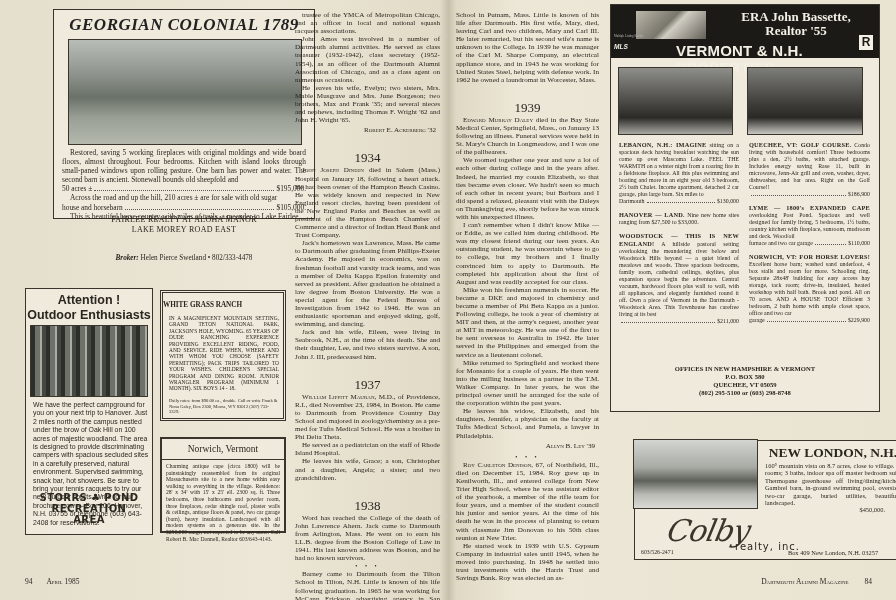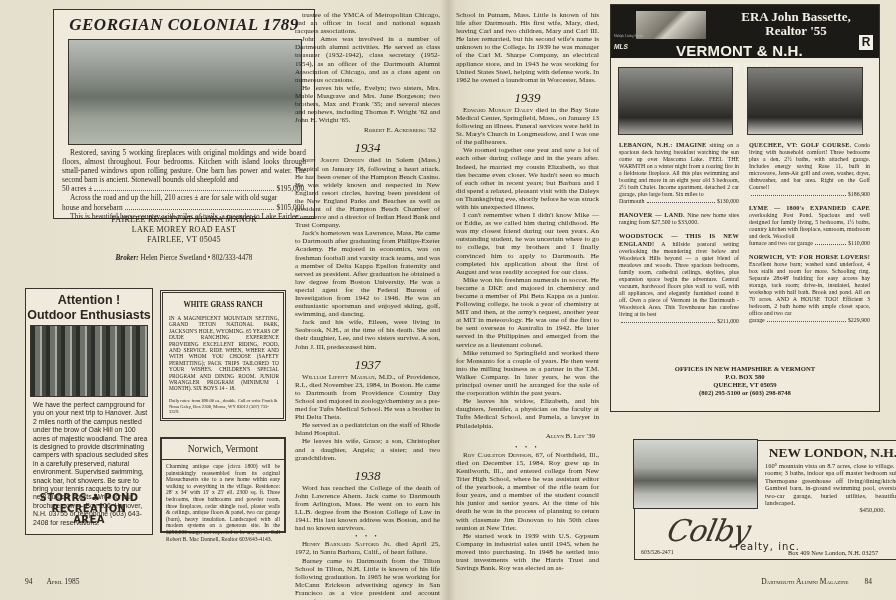--- a/index.html
+++ b/index.html
@@ -58,33 +58,33 @@
   .o-text {
     position: absolute; left: 7px; top: 112px; width: 116px;
     font-family: "Liberation Sans", sans-serif; font-size: 6.9px; line-height: 8.4px;
   }
   .o-logo {
     position: absolute; left: 0; top: 203px; width: 100%; text-align: center;
     font-family: "DejaVu Sans", sans-serif; font-weight: bold; font-size: 10px; line-height: 11px; letter-spacing: 0.4px;
   }
   
   #ranch-box { left: 160px; top: 290px; width: 126px; height: 131px; border: 3px double #3a352c; }
-  .r-title { position: absolute; top: 8px; width: 100%; text-align: center; font-weight: bold; font-size: 7.2px; }
+  .r-title { position: absolute; top: 8px; width: 100%; text-align: left; font-weight: bold; font-size: 7.2px; }
   .r-text { position: absolute; left: 6px; top: 22px; width: 110px; font-size: 5.4px; line-height: 6.4px; text-align: justify; text-transform: uppercase; }
   .r-small { position: absolute; left: 6px; top: 105px; width: 110px; font-size: 4.6px; line-height: 5.6px; }
   
   #norwich-box { left: 160px; top: 437px; width: 126px; height: 96px; border: 2.5px solid #3a352c; }
   .n-title { position: absolute; top: 0; left: 0; width: 100%; height: 21px; line-height: 21px; text-align: center; font-size: 9.5px; border-bottom: 1.5px solid #3a352c; }
   .n-text { position: absolute; left: 4px; top: 24px; width: 114px; font-size: 5.6px; line-height: 6.6px; text-align: justify; }
   .folio-left { position: absolute; left: 25px; top: 577px; font-size: 7.5px; }
   .folio-left span:last-child { margin-left: 12px; font-variant: small-caps; }
   
   .col { position: absolute; font-size: 7.1px; line-height: 8.1px; text-align: justify; }
   .col p { text-indent: 7px; }
-  .col .year { text-align: center; font-size: 13px; line-height: 15px; margin: 6px 0 1px; text-indent: 0; font-style: italic; }
+  .col .year { text-align: center; font-size: 13px; line-height: 15px; margin: 16px 0 1px; text-indent: 0; }
   .col .sig { text-align: right; font-variant: small-caps; text-indent: 0; margin: 2px 4px 3px 0; }
   .col .sep { text-align: center; text-indent: 0; font-size: 6px; letter-spacing: 3px; }
   .sc { font-variant: small-caps; }
   #col-a { left: 295px; top: 11px; width: 145px; }
   #col-b { left: 456px; top: 11px; width: 143px; }
   
   #era-box { left: 610px; top: 4px; width: 270px; height: 408px; }
   .era-head { position: absolute; left: 0; top: 0; width: 100%; height: 53px; background: #1b1a17; color: #f2efe4; }
   .era-art { position: absolute; left: 25px; top: 6px; width: 70px; height: 28px;
     background: linear-gradient(135deg, #d8d3c4 0%, #8a867b 45%, #f0ece1 55%, #6f6b61 100%); opacity: 0.85; }
@@ -137,21 +137,20 @@
     <div class="leader">
         <span>house and horsebarn</span>
         <span class="dots"></span>
         <span>$105,000.</span>
       </div>
     <p>This is beautiful horse country with miles of trails, a meander to Lake Fairlee.</p>
   </div>
   <div class="g-realty">
     <div>FAIRLEE REALTY AT ALOHA MANOR</div>
     <div>LAKE MOREY ROAD EAST</div>
-    <div>FAIRLEE, VT 05045</div>
   </div>
   <div class="g-broker">
     <em>Broker:</em>
     <span>Helen Pierce Swetland • 802/333-4478</span>
   </div>
 </div>
 
 <div class="box" id="outdoor-box">
   <div class="o-title">
     <div>Attention !</div>
@@ -191,21 +190,20 @@
     <p><span class="sc">John Joseph Dineen</span><span> died in Salem (Mass.) Hospital on January 18, following a heart attack. He had been owner of the Hampton Beach Casino. He was widely known and respected in New England resort circles, having been president of the New England Parks and Beaches as well as president of the Hampton Beach Chamber of Commerce and a director of Indian Head Bank and Trust Company.</span></p>
     <p>Jack's hometown was Lawrence, Mass. He came to Dartmouth after graduating from Phillips-Exeter Academy. He majored in economics, was on freshman football and varsity track teams, and was a member of Delta Kappa Epsilon fraternity and served as president. After graduation he obtained a law degree from Boston University. He was a special agent for the Federal Bureau of Investigation from 1942 to 1946. He was an enthusiastic sportsman and enjoyed skiing, golf, swimming, and dancing.</p>
     <p>Jack and his wife, Eileen, were living in Seabrook, N.H., at the time of his death. She and their daughter, Lee, and two sisters survive. A son, John J. III, predeceased him.</p>
     <p class="year">1937</p>
     <p><span class="sc">William Lippitt Mauran, M.D.</span><span>, of Providence, R.I., died November 23, 1984, in Boston. He came to Dartmouth from Providence Country Day School and majored in zoology/chemistry as a pre-med for Tufts Medical School. He was a brother in Phi Delta Theta.</span></p>
     <p>He served as a pediatrician on the staff of Rhode Island Hospital.</p>
     <p>He leaves his wife, Grace; a son, Christopher and a daughter, Angela; a sister; and two grandchildren.</p>
     <p class="year">1938</p>
     <p>Word has reached the College of the death of John Lawrence Ahern. Jack came to Dartmouth from Arlington, Mass. He went on to earn his LL.B. degree from the Boston College of Law in 1941. His last known address was Boston, and he had no known survivors.</p>
     <p class="sep">• • •</p>
-    <p><span class="sc">Henry Barnard Safford Jr.</span><span> died April 25, 1972, in Santa Barbara, Calif., of heart failure.</span></p>
     <p>Barney came to Dartmouth from the Tilton School in Tilton, N.H. Little is known of his life following graduation. In 1965 he was working for McCann Erickson advertising agency in San Francisco as a vice president and account supervisor.</p>
     <p>His wife, Katie, predeceased him. He is survived by three children.</p>
   </div>
 <div class="col" id="col-b">
     <p style="text-indent: 0px;">School in Putnam, Mass. Little is known of his life after Dartmouth. His first wife, Mary, died, leaving Carl and two children, Mary and Carl III. He later remarried, but his second wife's name is unknown to the College. In 1939 he was manager of the Carl M. Sharpe Company, an electrical appliance store, and in 1943 he was working for United States Steel, helping with defense work. In 1962 he owned a laundromat in Worcester, Mass.</p>
     <p class="year">1939</p>
     <p><span class="sc">Edward Murray Daley</span><span> died in the Bay State Medical Center, Springfield, Mass., on January 13 following an illness. Funeral services were held in St. Mary's Church in Longmeadow, and I was one of the pallbearers.</span></p>
     <p>We roomed together one year and saw a lot of each other during college and in the years after. Indeed, he married my cousin Elizabeth, so that ties became even closer. We hadn't seen so much of each other in recent years; but Barbara and I did spend a relaxed, pleasant visit with the Daleys on Thanksgiving eve, shortly before he was struck with his unexpected illness.</p>
     <p>I can't remember when I didn't know Mike — or Eddie, as we called him during childhood. He was my closest friend during our teen years. An outstanding student, he was uncertain where to go to college, but my brothers and I finally convinced him to apply to Dartmouth. He completed his application about the first of August and was readily accepted for our class.</p>
     <p>Mike won his freshman numerals in soccer. He became a DKE and majored in chemistry and became a member of Phi Beta Kappa as a junior. Following college, he took a year of chemistry at MIT and then, at the army's request, another year at MIT in meteorology. He was one of the first to be sent overseas to Australia in 1942. He later served in the Philippines and emerged from the service as a lieutenant colonel.</p>

